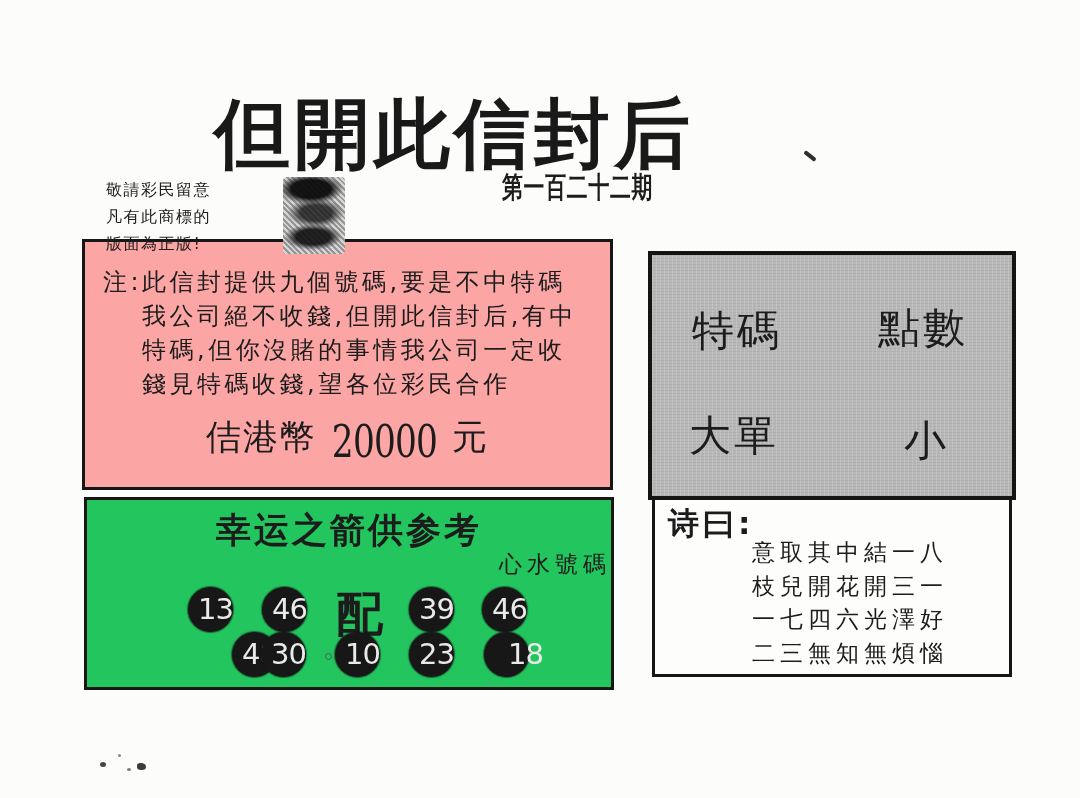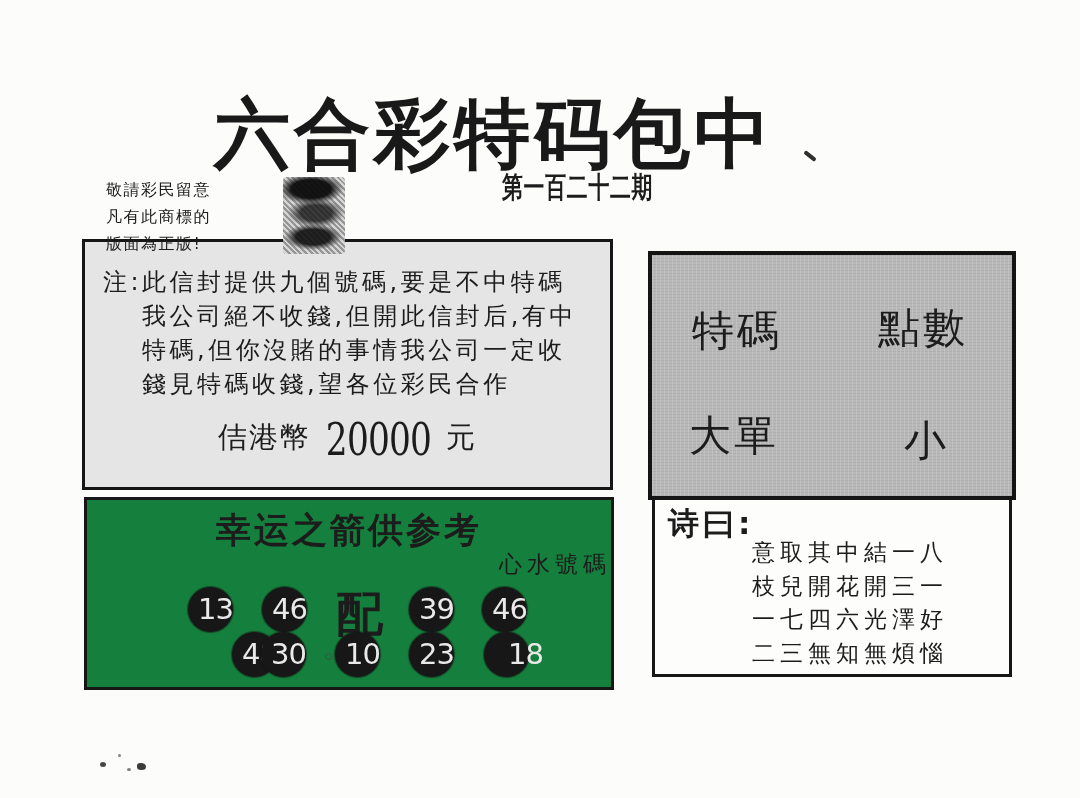--- a/index.html
+++ b/index.html
@@ -39,35 +39,35 @@
     background-image:
       radial-gradient(ellipse 36px 17px at 28px 12px, rgba(10,10,10,.95) 0 55%, rgba(60,60,60,.55) 75%, transparent 90%),
       radial-gradient(ellipse 31px 16px at 33px 36px, rgba(25,25,25,.82) 0 50%, rgba(80,80,80,.45) 75%, transparent 92%),
       radial-gradient(ellipse 31px 14px at 30px 60px, rgba(15,15,15,.9) 0 55%, rgba(70,70,70,.5) 78%, transparent 93%),
       repeating-linear-gradient(45deg, rgba(0,0,0,.28) 0 2px, rgba(255,255,255,.14) 2px 4px);
   }
 
   
   .note-box {
     position:absolute; left:82px; top:239px; width:531px; height:251px;
-    border:3px solid #161616; background:#e5e5e5; z-index:2;
+    border:3px solid #161616; background:#fca5a5; z-index:2;
   }
   .note-line {
     position:absolute; font-size:24px; letter-spacing:3.5px; white-space:nowrap;
     font-weight:500;
   }
   .nl1 { left:18px;  top:24px;  }
   .nl2 { left:57px;  top:58px;  }
   .nl3 { left:57px;  top:92px;  }
   .nl4 { left:57px;  top:126px; }
   .price {
     position:absolute; left:0; top:172px; width:100%; text-align:center;
     white-space:nowrap;
   }
-  .price .cjk { font-size:29px; font-weight:500; letter-spacing:2px; vertical-align:6px; }
+  .price .cjk { font-size:35px; font-weight:500; letter-spacing:2px; vertical-align:6px; }
   .price .num {
     display:inline-block; font-family:"DejaVu Serif", serif; font-size:44px;
     letter-spacing:-1px; transform:scaleX(0.78); transform-origin:center bottom;
     vertical-align:-2px;
   }
 
   
   .bet-box {
     position:absolute; left:648px; top:232px; width:368px; height:249px;
     border:4px solid #141414;
@@ -79,21 +79,21 @@
   }
   .bet-label { position:absolute; font-size:42px; font-weight:500; letter-spacing:3px; white-space:nowrap; }
   .bl-special { left:40px;  top:48px;  }
   .bl-points  { left:226px; top:45px;  }
   .bl-bigodd  { left:37px;  top:153px; }
   .bl-small   { left:252px; top:158px; }
 
   
   .lucky-box {
     position:absolute; left:84px; top:497px; width:530px; height:193px;
-    border:3px solid #161616; background:#15803d;
+    border:3px solid #161616; background:#22c55e;
   }
   .lucky-title {
     position:absolute; left:0; top:7px; width:100%; text-align:center;
     font-size:35px; font-weight:bold; letter-spacing:3px;
   }
   .lucky-sub {
     position:absolute; left:0; top:49px; width:100%; text-align:right;
     font-size:23px; font-weight:500; letter-spacing:5px;
   }
   .num-circle {
@@ -131,21 +131,21 @@
   .sp2 { left:137px; top:763px; width:9px; height:7px; opacity:.9; border-radius:40% 60% 50% 50%; }
   .sp3 { left:118px; top:754px; width:3px; height:3px; opacity:.55; }
   .sp4 { left:127px; top:768px; width:4px; height:3px; opacity:.6; }
   .sp5 { left:325px; top:653px; width:7px; height:7px; background:transparent; border:1.5px solid #444; opacity:.7; }
 </style>
 </head>
 <body>
 
 <div class="canvas">
 
-  <div class="title">六合彩特码包中</div>
+  <div class="title">但開此信封后</div>
   <div class="subtitle">第一百二十二期</div>
   <div class="title-tick"></div>
 
   <div class="note-box">
     <div class="note-line nl1">注:此信封提供九個號碼,要是不中特碼</div>
     <div class="note-line nl2">我公司絕不收錢,但開此信封后,有中</div>
     <div class="note-line nl3">特碼,但你沒賭的事情我公司一定收</div>
     <div class="note-line nl4">錢見特碼收錢,望各位彩民合作</div>
     <div class="price">
       <span class="cjk">佶港幣</span><span class="num">20000</span><span class="cjk">元</span>

